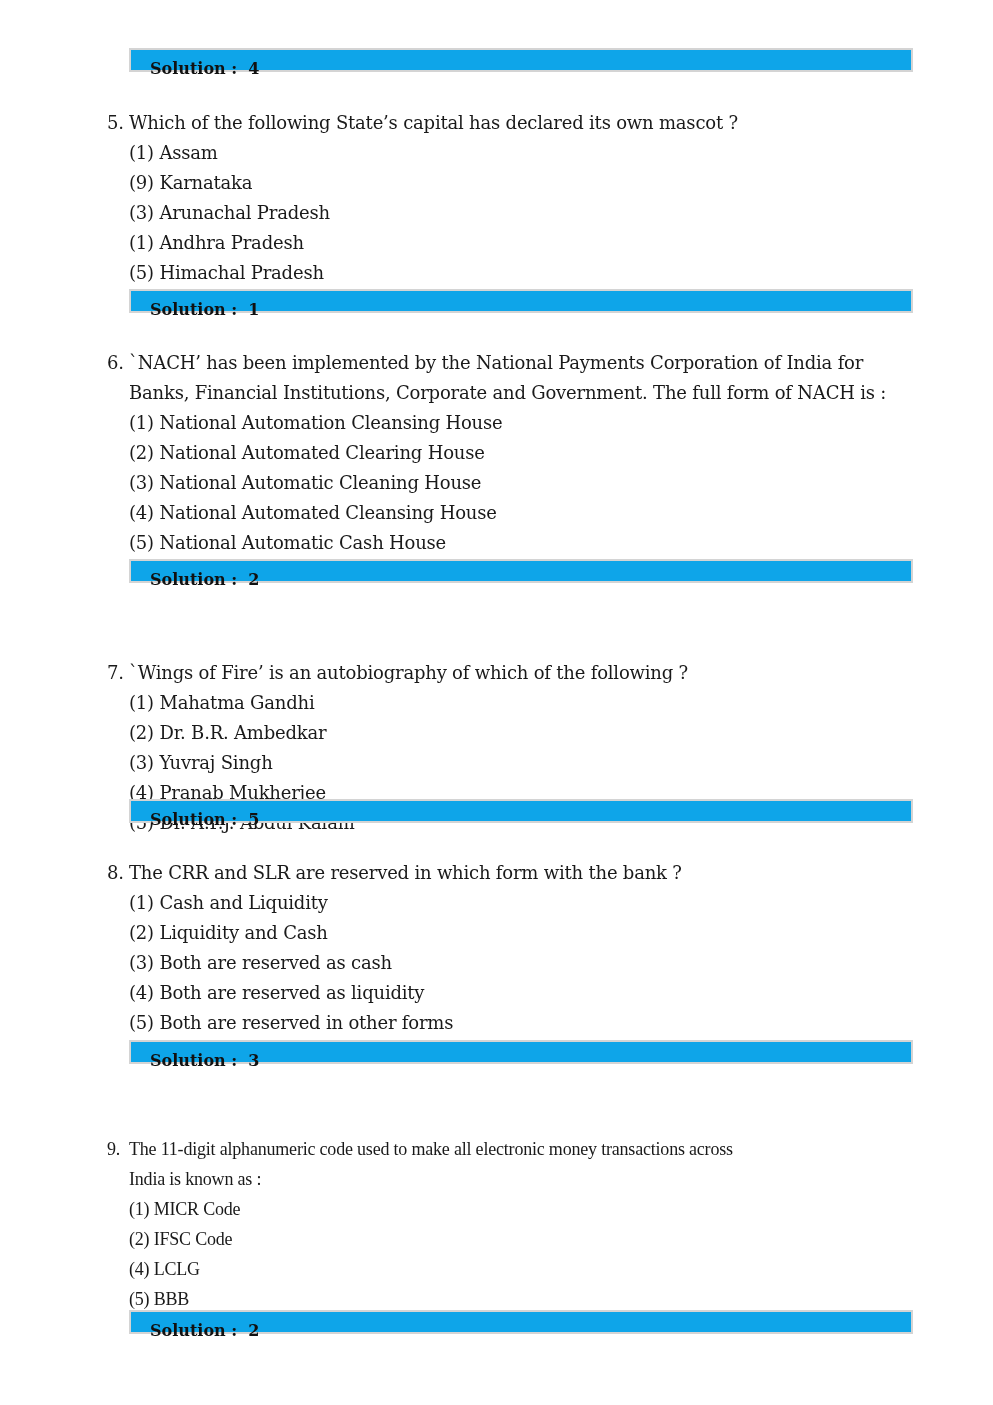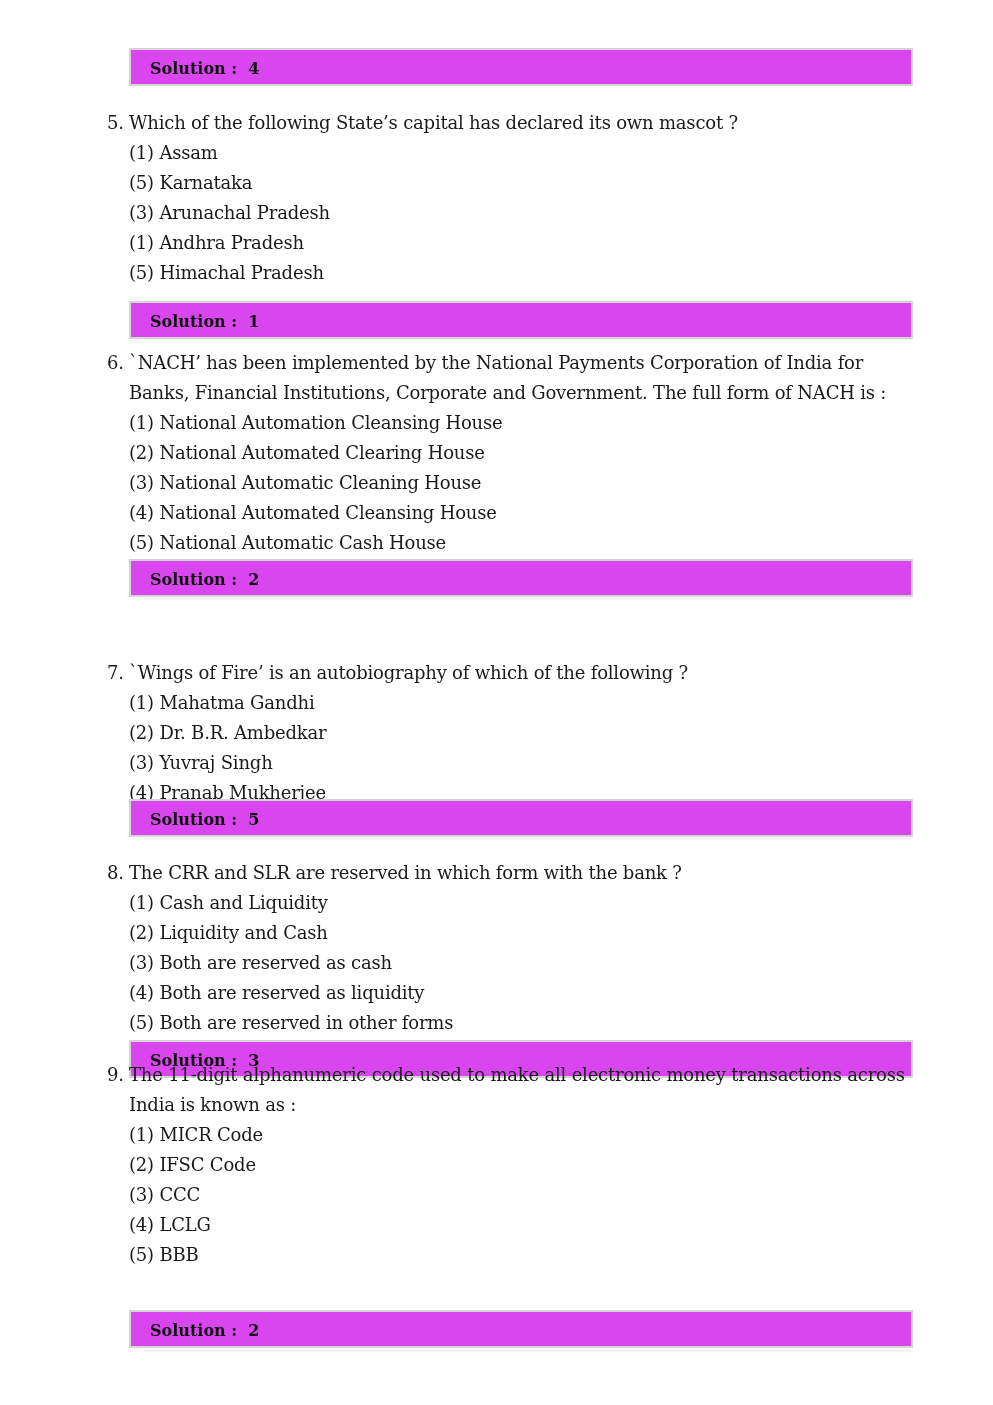--- a/index.html
+++ b/index.html
@@ -1,46 +1,46 @@
 <!DOCTYPE html>
 <html><head>
 <meta charset="utf-8">
 <style>
   html, body { margin: 0; padding: 0; background: #ffffff; }
   body { width: 993px; height: 1405px; position: relative; overflow: hidden;
          font-family: "DejaVu Serif", "Liberation Serif", serif; color: #1a1a1a; }
   .page { position: absolute; left: 0; top: 0; width: 993px; }
-  .sol-box { position: absolute; left: 129px; width: 784px; height: 38px;
-             border: 2px solid #d4d4d4; box-sizing: border-box; background: #d946ef; }
+  .sol-box { position: absolute; left: 129px; width: 784px; height: 24px;
+             border: 2px solid #d4d4d4; box-sizing: border-box; background: #0ea5e9; }
   .sol-text { position: absolute; left: 19px; top: 9px; font-size: 16px; font-weight: bold;
               font-family: "DejaVu Serif", "Liberation Serif", serif; color: #111; }
   .q { position: absolute; left: 107px; font-size: 18px; line-height: 30px; }
   .q-line { white-space: nowrap; letter-spacing: -0.2px; }
   .q-num { display: inline-block; width: 22px; }
   .indent { padding-left: 22px; }
   .opt { padding-left: 22px; white-space: nowrap; letter-spacing: -0.2px; }
 </style>
 </head>
 <body>
 
 <div class="page">
 
   <div class="sol-box" style="top:48px;">
     <span class="sol-text"><span>Solution :</span>&nbsp; <span>4</span></span>
   </div>
 
   <div class="q" style="top:108px;">
     <div class="q-line"><span class="q-num">5.</span><span>Which of the following State’s capital has declared its own mascot ?</span></div>
     <div class="opt">(1) Assam</div>
-    <div class="opt">(5) Karnataka</div>
+    <div class="opt">(9) Karnataka</div>
     <div class="opt">(3) Arunachal Pradesh</div>
     <div class="opt">(1) Andhra Pradesh</div>
     <div class="opt">(5) Himachal Pradesh</div>
   </div>
-  <div class="sol-box" style="top:289px;margin-top:12px;">
+  <div class="sol-box" style="top:289px;">
     <span class="sol-text"><span>Solution :</span>&nbsp; <span>1</span></span>
   </div>
 
   <div class="q" style="top:348px;">
     <div class="q-line"><span class="q-num">6.</span><span>`NACH’ has been implemented by the National Payments Corporation of India for</span></div>
     <div class="q-line indent">Banks, Financial Institutions, Corporate and Government. The full form of NACH is :</div>
     <div class="opt">(1) National Automation Cleansing House</div>
     <div class="opt">(2) National Automated Clearing House</div>
     <div class="opt">(3) National Automatic Cleaning House</div>
     <div class="opt">(4) National Automated Cleansing House</div>
@@ -67,26 +67,25 @@
     <div class="opt">(1) Cash and Liquidity</div>
     <div class="opt">(2) Liquidity and Cash</div>
     <div class="opt">(3) Both are reserved as cash</div>
     <div class="opt">(4) Both are reserved as liquidity</div>
     <div class="opt">(5) Both are reserved in other forms</div>
   </div>
   <div class="sol-box" style="top:1040px;">
     <span class="sol-text"><span>Solution :</span>&nbsp; <span>3</span></span>
   </div>
 
-  <div class="q" style="top:1060px;">
+  <div class="q" style="top:1134px;font-family:Liberation Serif, serif;">
     <div class="q-line"><span class="q-num">9.</span><span>The 11-digit alphanumeric code used to make all electronic money transactions across</span></div>
     <div class="q-line indent">India is known as :</div>
     <div class="opt">(1) MICR Code</div>
     <div class="opt">(2) IFSC Code</div>
-    <div class="opt">(3) CCC</div>
     <div class="opt">(4) LCLG</div>
     <div class="opt">(5) BBB</div>
   </div>
   <div class="sol-box" style="top:1310px;">
     <span class="sol-text"><span>Solution :</span>&nbsp; <span>2</span></span>
   </div>
 
 </div>
 
 </body></html>

